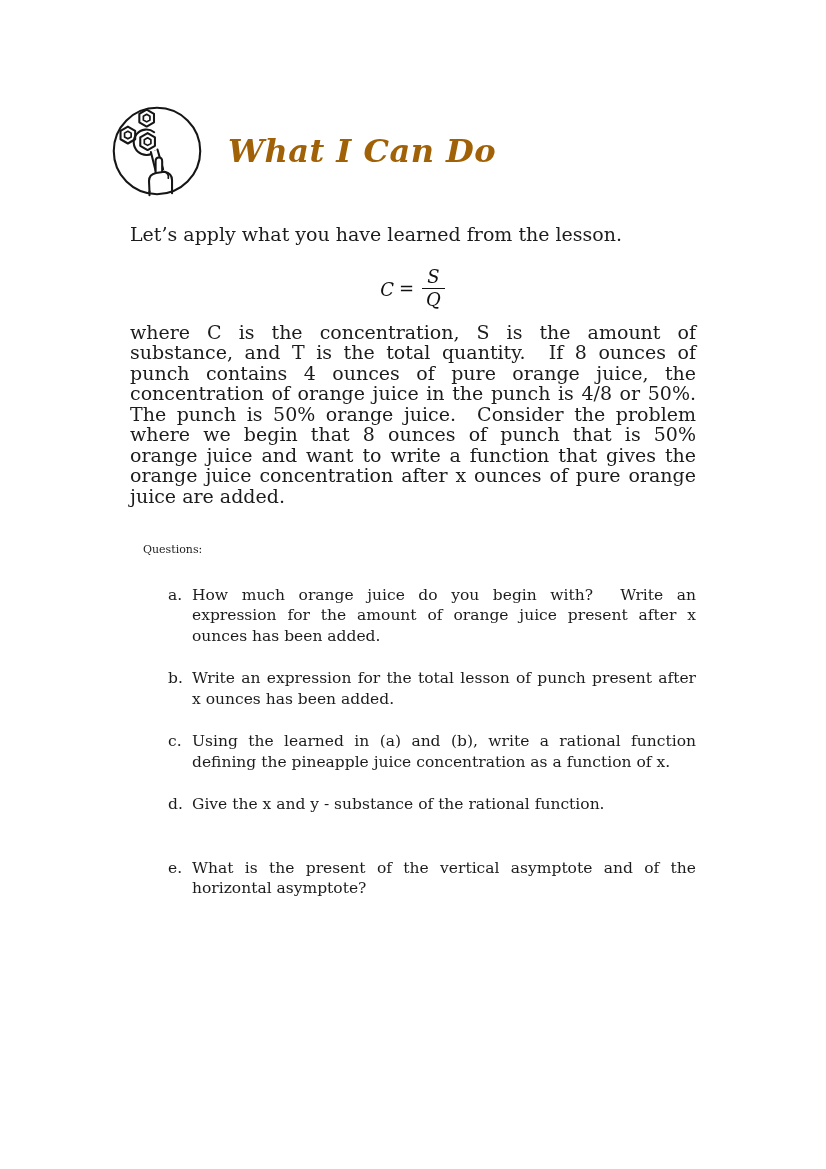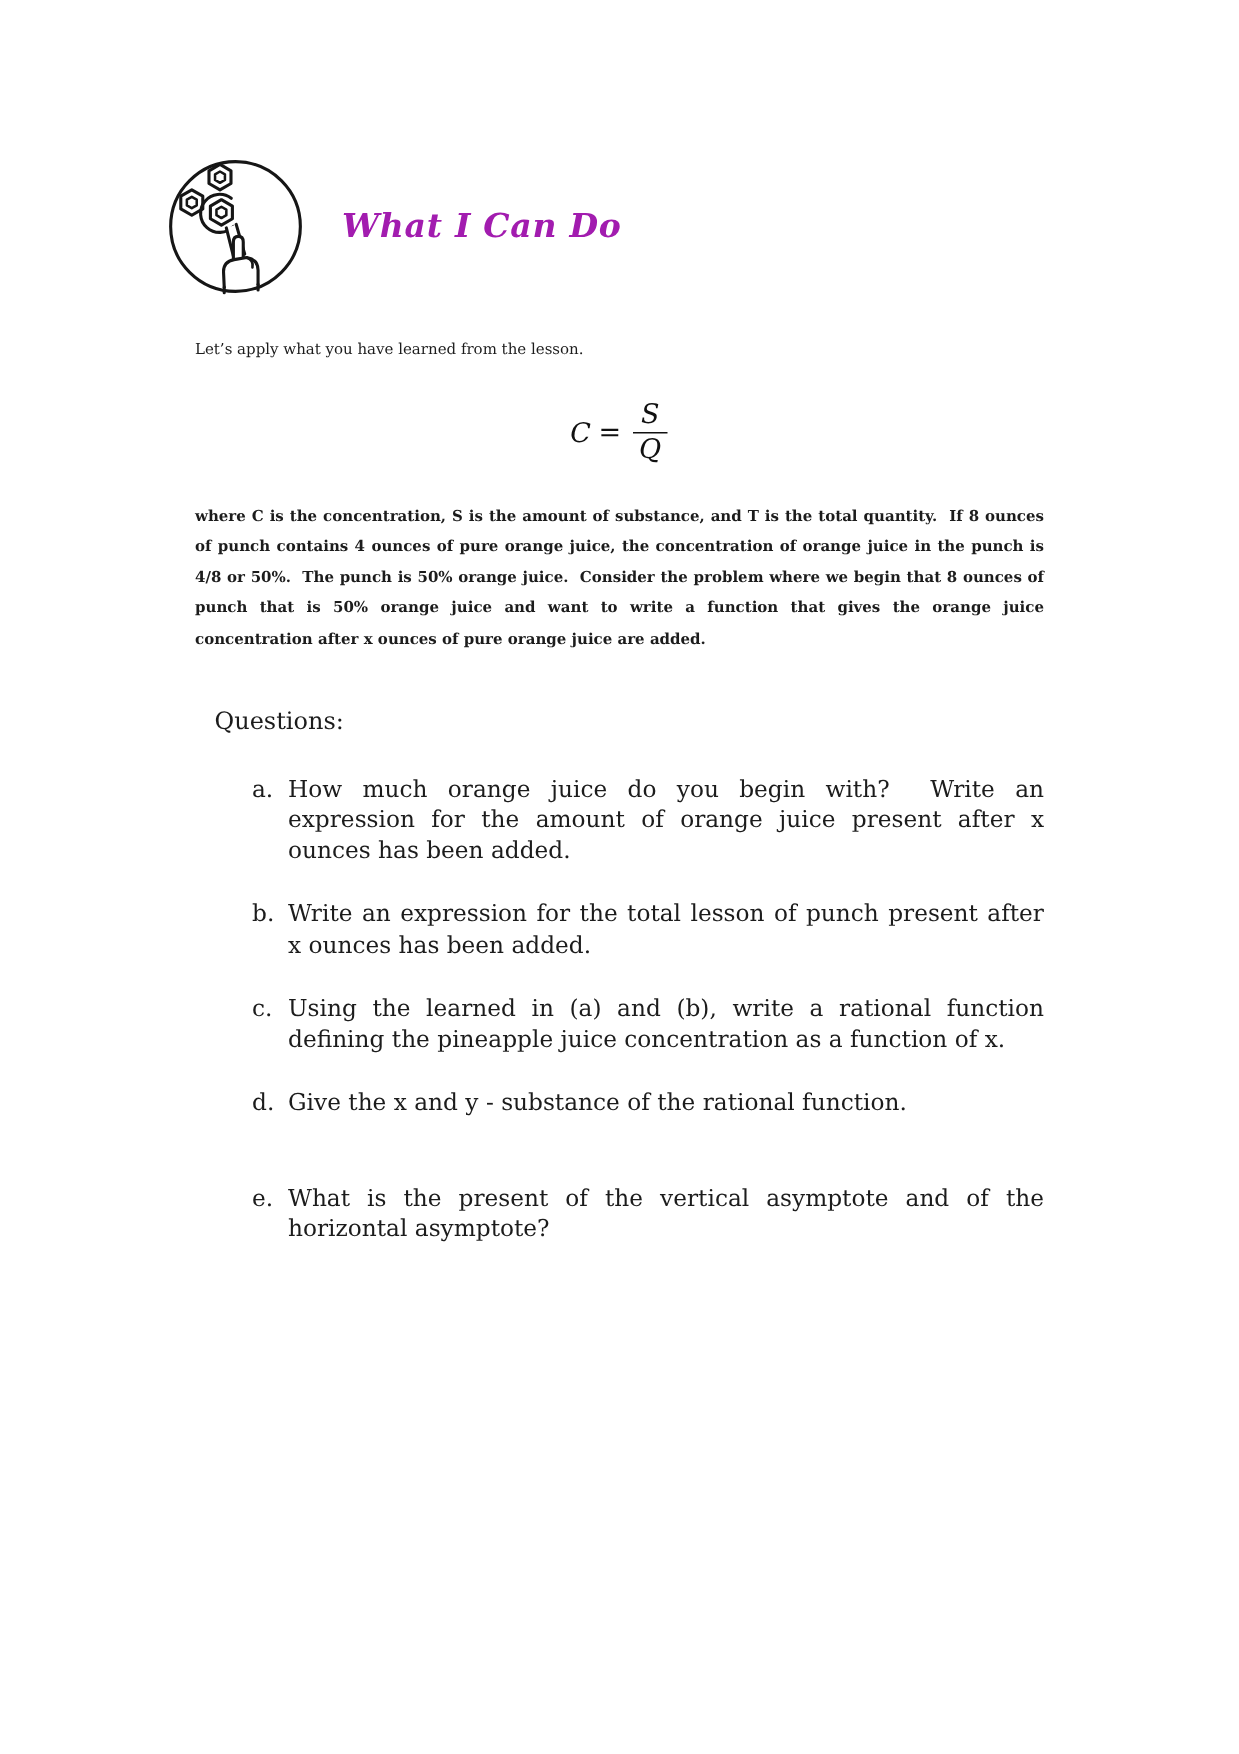--- a/index.html
+++ b/index.html
@@ -19,41 +19,41 @@
     display: flex;
     align-items: center;
     margin: 104px 0 0 110px;
   }
   .icon-wrap { width: 94px; height: 94px; display: block; flex: 0 0 auto; }
   .icon-wrap svg { width: 94px; height: 94px; display: block; }
   .title {
     font-family: "DejaVu Serif", serif;
     font-style: italic;
     font-weight: bold;
-    font-size: 22px;
+    font-size: 32px;
     letter-spacing: 0.5px;
-    color: #a21caf;
+    color: #a16207;
     margin: 0 0 0 24px;
   }
 
   
   .content {
     margin-left: 130px;
     width: 566px;
   }
   .para {
-    font-size: 10px;
+    font-size: 19px;
     line-height: 20.5px;
     text-align: justify;
     white-space: pre-wrap;
     margin: 0;
   }
   .intro { margin-top: 26px; }
   .p-concentration { margin-top: 18px; }
-  .p-problem { margin-top: 24px; font-weight: bold; }
+  .p-problem { margin-top: 11px; }
 
   
   .formula {
     margin-top: 22px;
     text-align: center;
     font-style: italic;
     font-size: 18px;
     color: #111;
   }
   .f-lhs, .f-eq { vertical-align: middle; }
@@ -66,21 +66,21 @@
     line-height: 1.15;
   }
   .frac .num {
     border-bottom: 1.5px solid #111;
     padding: 0 5px 1px 5px;
   }
   .frac .den { padding: 1px 5px 0 5px; }
 
   
   .q-label {
-    font-size: 16px;
+    font-size: 11px;
     line-height: 20.5px;
     margin: 34px 0 0 13px;
   }
   .q-list { margin: 0 0 0 38px; width: 528px; }
   .q-item {
     display: flex;
     font-size: 15.5px;
     line-height: 20.5px;
     margin-top: 22px;
   }

